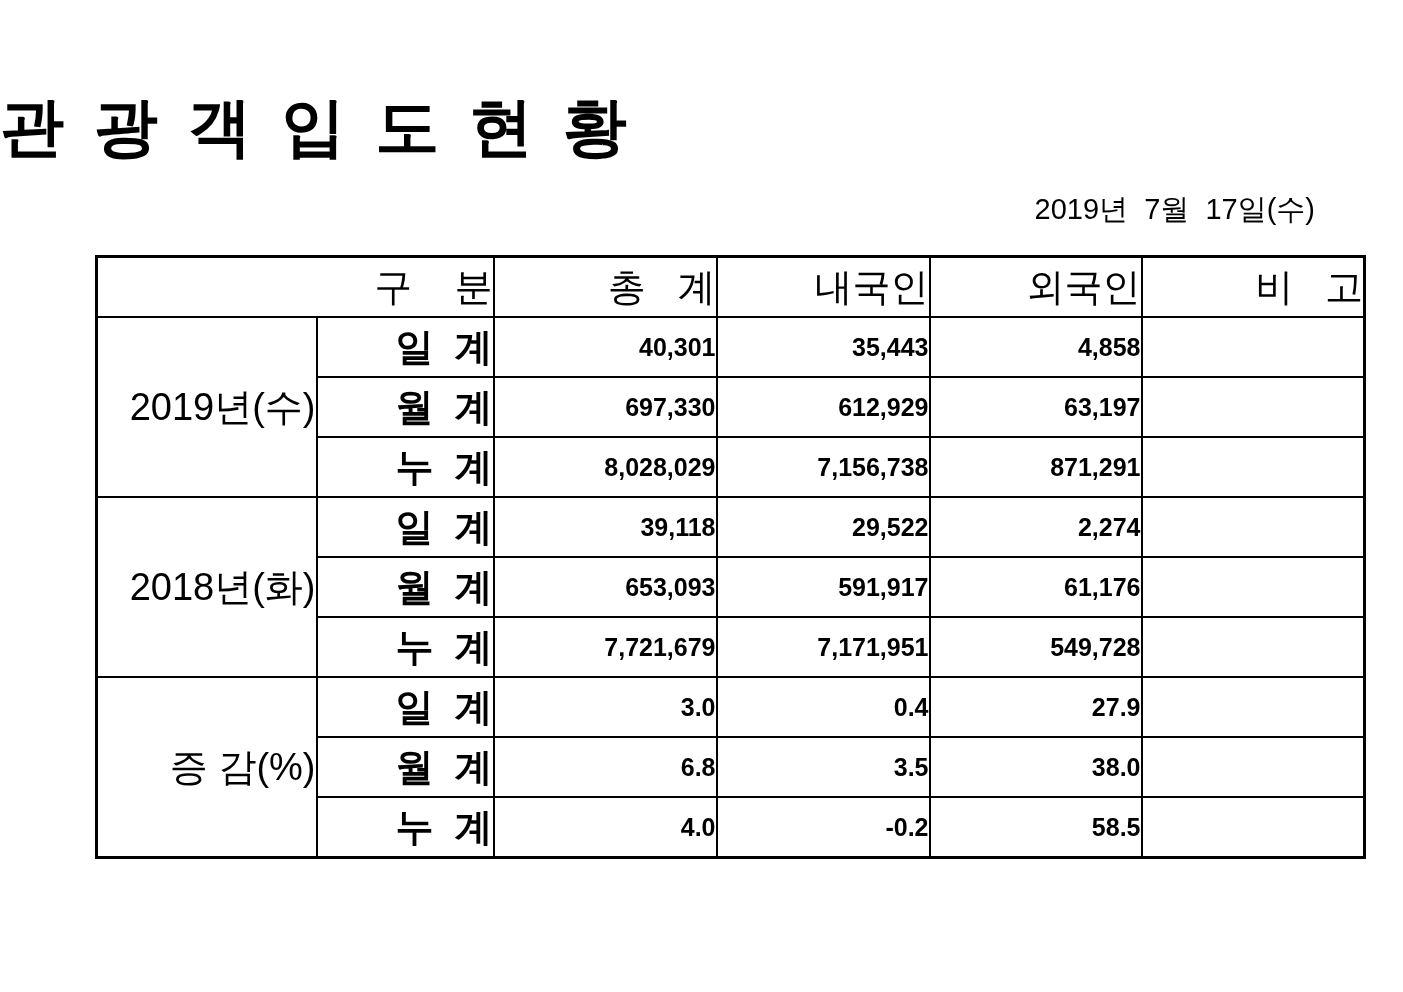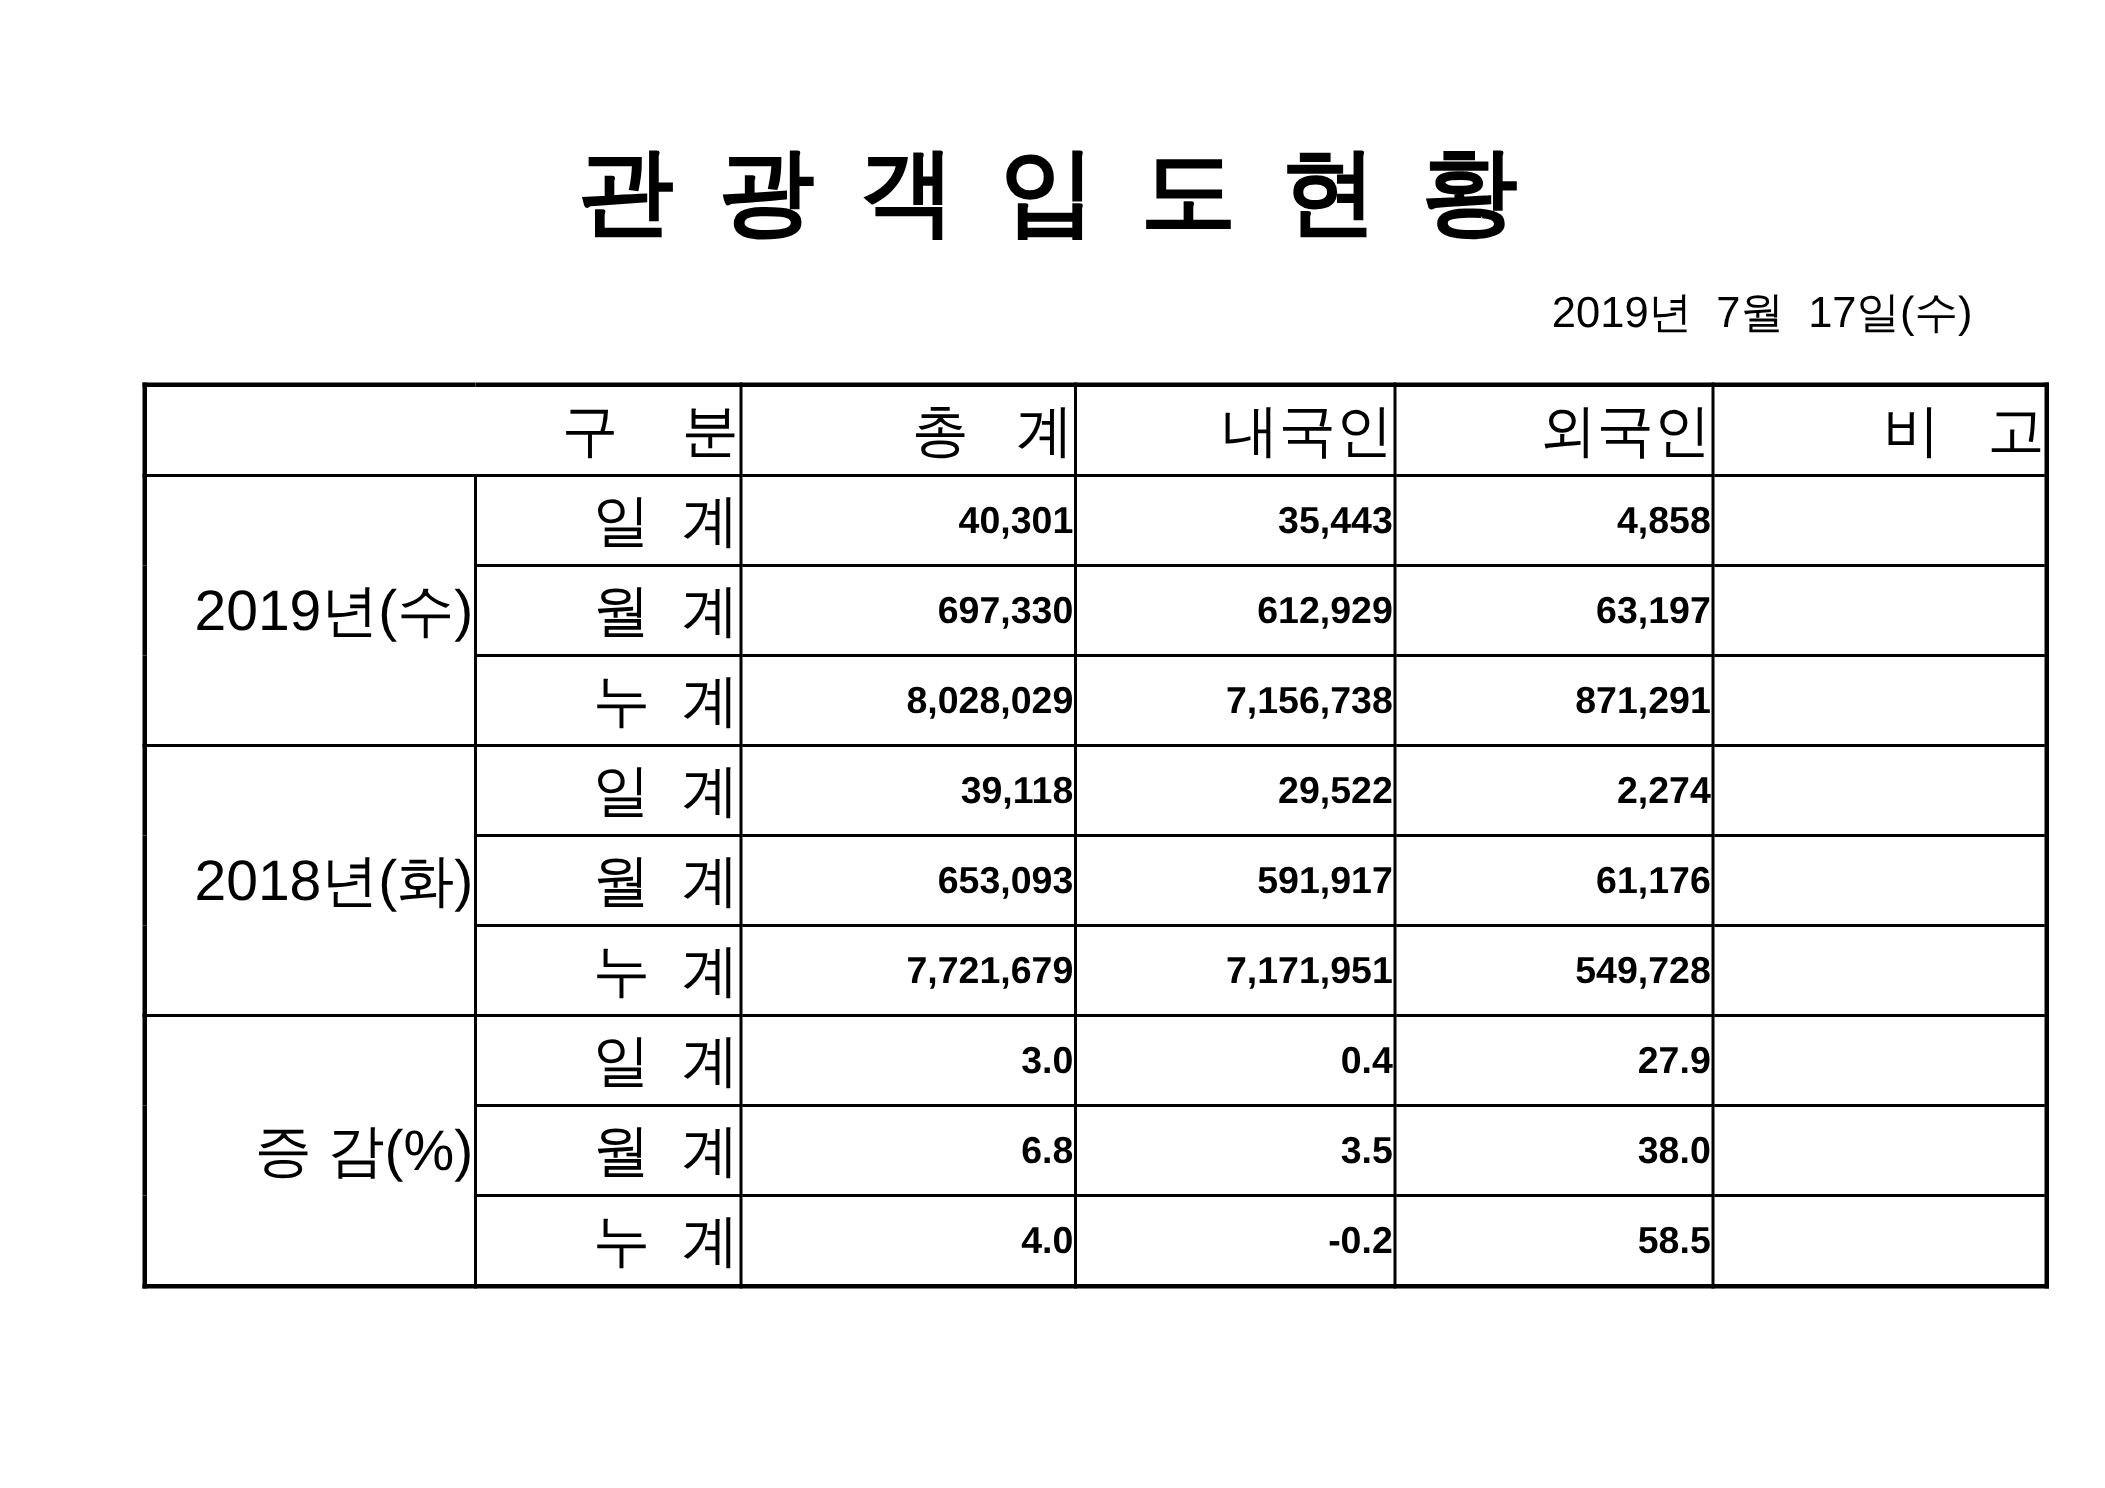--- a/index.html
+++ b/index.html
@@ -13,21 +13,21 @@
     overflow: hidden;
   }
   .page {
     position: relative;
     width: 1403px;
     height: 992px;
     background: #ffffff;
   }
   .doc-title {
     padding-top: 86px;
-    text-align: center;
+    text-align: left;
     font-size: 64px;
     font-weight: bold;
     letter-spacing: 6px;
     line-height: 1.3;
     white-space: pre;
   }
   .doc-date {
     margin-top: 22px;
     margin-right: 88px;
     text-align: right;
@@ -58,21 +58,21 @@
   .hdr {
     font-size: 38px;
     font-weight: normal;
   }
   .year-cell {
     font-size: 38px;
     font-weight: normal;
   }
   .sub-cell {
     font-size: 38px;
-    font-weight: normal;
+    font-weight: bold;
   }
   .num-cell {
     font-size: 25px;
     font-weight: bold;
   }
   .remarks-cell {
     background: #ffffff;
   }
 </style>
 </head>

